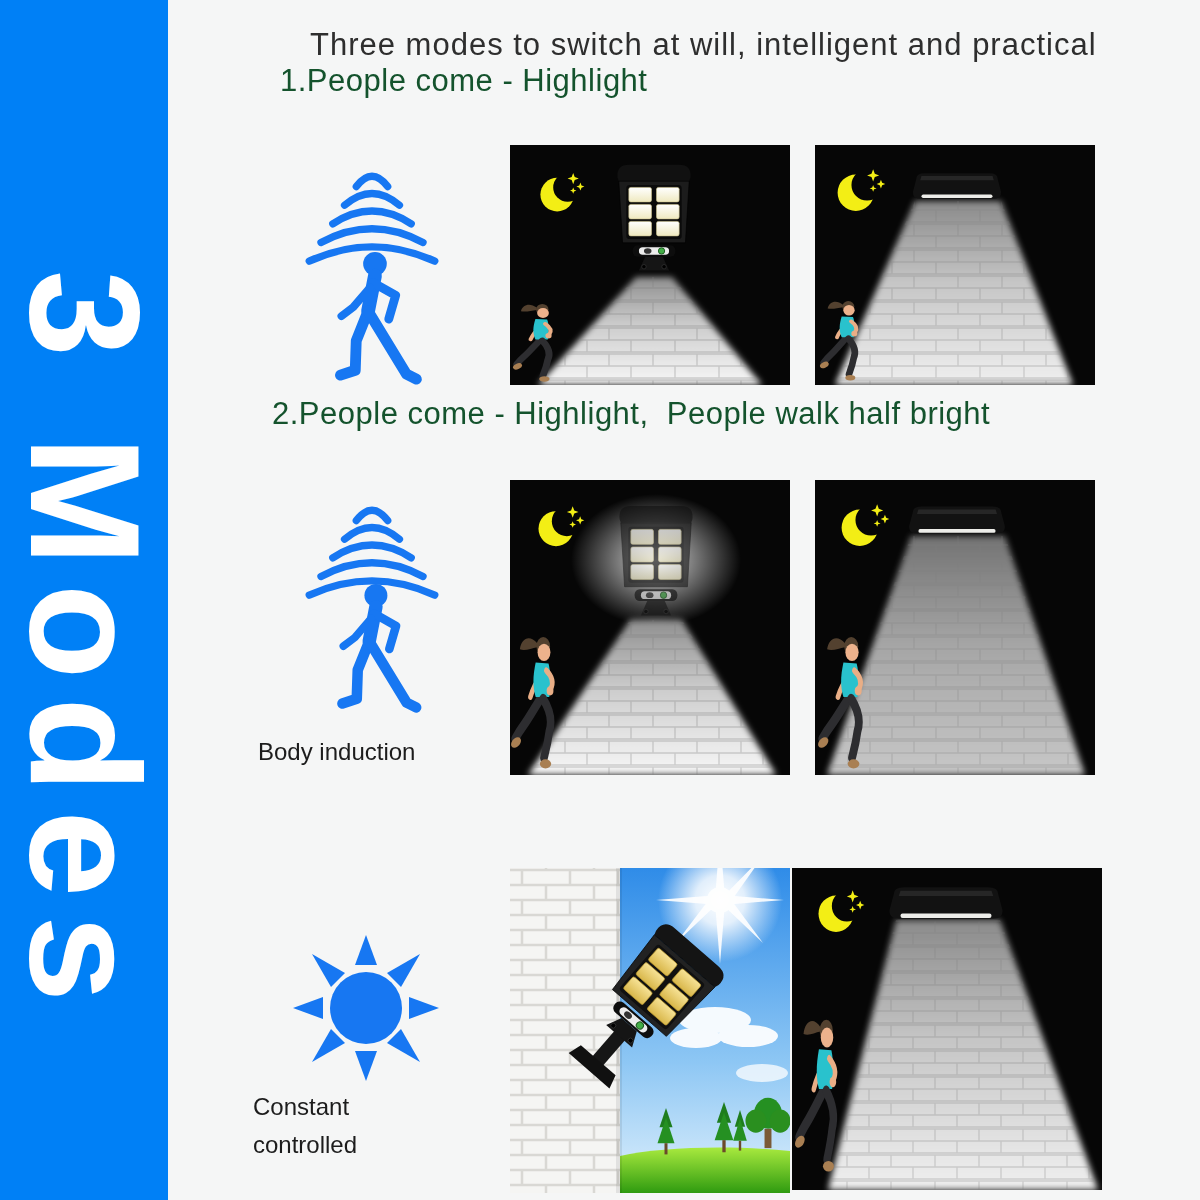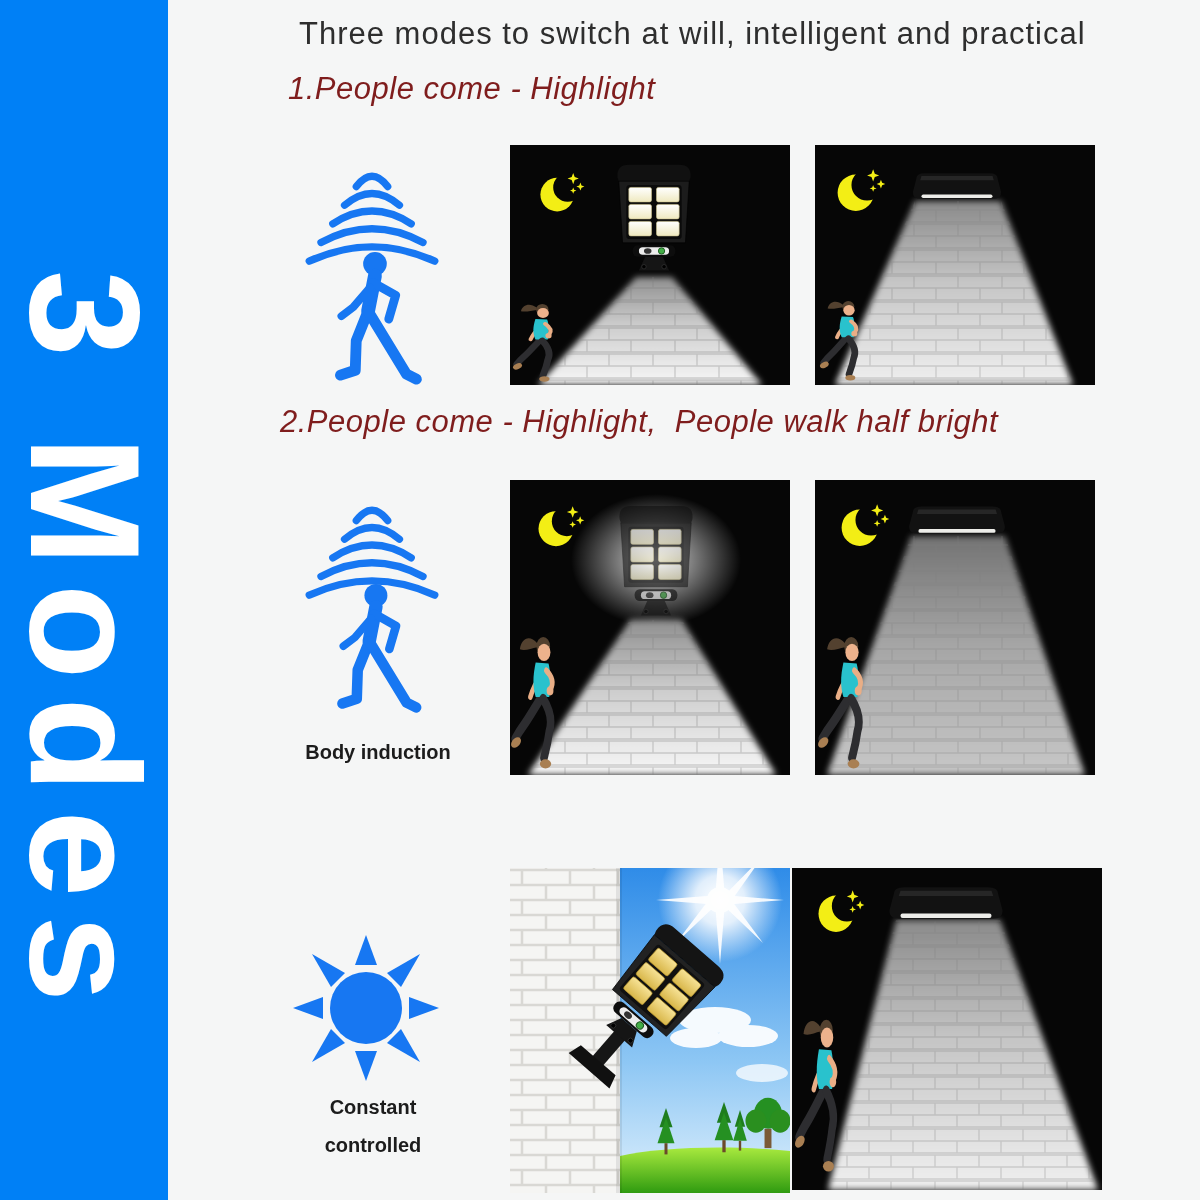--- a/index.html
+++ b/index.html
@@ -13,35 +13,35 @@
     background:#0080f6;
   }
   .banner-text{
     position:absolute;left:50%;top:645px;
     transform:translate(-50%,-50%) rotate(90deg);
     white-space:nowrap;
     color:#ffffff;font-weight:bold;font-size:156px;letter-spacing:18px;
     font-family:"Liberation Sans", sans-serif;
   }
   .title{
-    position:absolute;left:295px;top:12px;margin:4px;
+    position:absolute;left:295px;top:12px;margin:15px;
     font-size:31px;font-weight:normal;color:#2e2e2e;letter-spacing:1px;
   }
   .mode-heading{
-    position:absolute;margin:8px;
-    font-size:31px;font-weight:normal;color:#7f1d1d;
-    letter-spacing:0.5px;white-space:pre;font-style:italic;
+    position:absolute;margin:0;
+    font-size:31px;font-weight:normal;color:#14532d;
+    letter-spacing:0.5px;white-space:pre;
   }
   .h1{left:280px;top:63px;}
   .h2{left:272px;top:396px;}
   .h3{left:280px;top:805px;}
   .icon-abs{position:absolute;}
   .bold-label{
-    position:absolute;text-align:center;
-    font-size:20px;font-weight:bold;color:#1c1c1c;line-height:38px;
+    position:absolute;
+    font-size:24px;font-weight:normal;color:#1c1c1c;line-height:38px;
   }
   .lbl-body{left:258px;top:733px;width:240px;}
   .lbl-optic{left:253px;top:1088px;width:240px;}
   .photo{position:absolute;margin:0;padding:0;}
   .photo svg{display:block;width:100%;height:100%;}
 </style>
 </head>
 <body>
 
 <div class="page">

